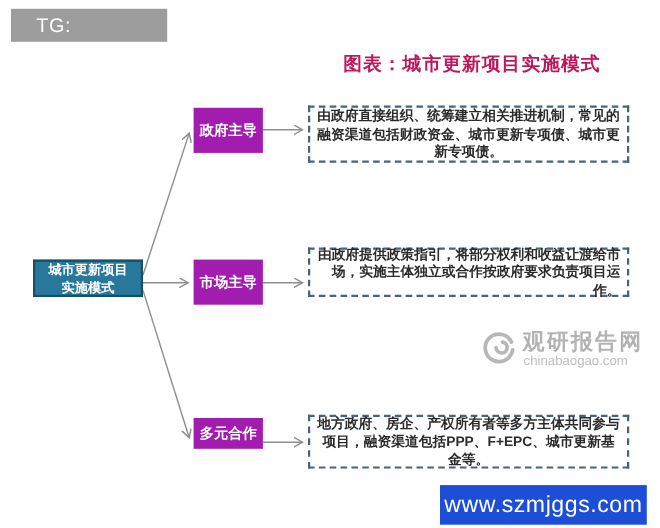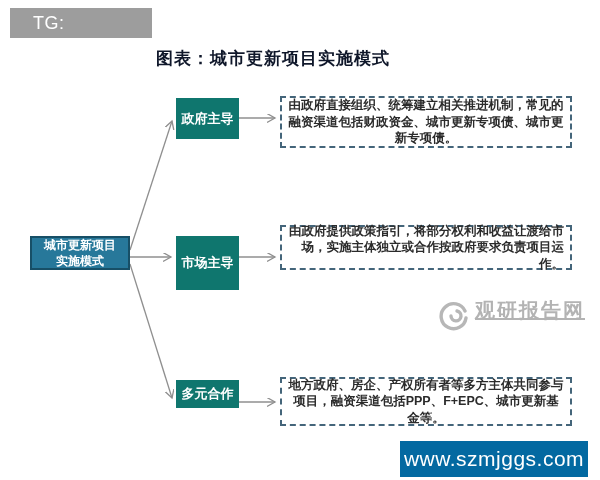--- a/index.html
+++ b/index.html
@@ -13,69 +13,69 @@
   
   .tg-badge{
     left:10px;top:8px;width:142px;height:30px;
     background:#9d9d9d;color:#ffffff;
     font-size:18px;line-height:30px;padding-left:23px;
     box-sizing:border-box;letter-spacing:0.5px;
   }
 
   
   .title{
-    left:0;top:47px;width:546px;text-align:center;
-    color:#0f172a;font-size:17px;font-weight:bold;letter-spacing:1px;
+    left:0;top:47px;width:546px;text-align:right;
+    color:#be185d;font-size:17px;font-weight:bold;letter-spacing:1px;
   }
 
   
   .root-node{
     left:30px;top:236px;width:100px;height:34px;
     background:#27789a;border:2px solid #174f66;box-sizing:border-box;
     color:#ffffff;font-size:12px;font-weight:bold;
     display:flex;align-items:center;justify-content:center;text-align:center;
     white-space:pre-line;line-height:1.35;
   }
 
   
   .branch-node{
     left:176px;width:63px;
-    background:#0f766e;color:#ffffff;
+    background:#a21caf;color:#ffffff;
     font-size:13px;font-weight:bold;
     display:flex;align-items:center;justify-content:center;text-align:center;
   }
   .branch-1{top:98px;height:41px;}
-  .branch-2{top:236px;height:54px;}
+  .branch-2{top:236px;height:41px;}
   .branch-3{top:380px;height:28px;}
 
   
   .desc-box{
     left:280px;width:292px;
     border:2px dashed #44657a;box-sizing:border-box;
     color:#2b2b2b;font-size:12.5px;font-weight:600;
     display:flex;align-items:center;justify-content:center;text-align:center;
     line-height:1.32;padding:3px 6px;
   }
   .desc-1{top:96px;height:52px;}
   .desc-2{top:225px;height:45px;text-align:right;}
   .desc-3{top:377px;height:49px;text-align:center;}
 
   
   .connectors{left:0;top:0;width:600px;height:480px;pointer-events:none;}
 
   
   .wm-center{left:438px;top:297px;width:150px;height:44px;}
   .wm-logo{position:absolute;left:0;top:2px;}
-  .wm-name{position:absolute;left:37px;top:0;color:#b3b3b3;font-size:20px;font-weight:bold;letter-spacing:2px;text-decoration:underline;}
+  .wm-name{position:absolute;left:37px;top:0;color:#b3b3b3;font-size:20px;font-weight:bold;letter-spacing:2px;}
   .wm-domain{position:absolute;left:38px;top:24px;color:#bdbdbd;font-size:12px;}
 
   
   .site-badge{
     left:400px;top:441px;width:188px;height:36px;
-    background:#0369a1;color:#ffffff;
+    background:#1d4ed8;color:#ffffff;
     font-size:21px;display:flex;align-items:center;justify-content:center;
     letter-spacing:0.5px;
   }
 </style>
 </head>
 <body>
 
 <div>
 
   <svg class="abs connectors" width="600" height="480" viewBox="0 0 600 480">
@@ -111,17 +111,18 @@
   <div class="abs desc-box desc-3">地方政府、房企、产权所有者等多方主体共同参与项目，融资渠道包括PPP、F+EPC、城市更新基金等。</div>
 
   <div class="abs wm-center">
     <svg class="wm-logo" width="32" height="32" viewBox="0 0 32 32">
       <g fill="none" stroke="#b7b7b7" stroke-width="3.4" stroke-linecap="round">
         <path d="M27 12 A 12.5 12.5 0 1 0 28 19"></path>
         <path d="M13 17 A 5 5 0 1 0 19 12"></path>
       </g>
     </svg>
     <div class="wm-name">观研报告网</div>
+    <div class="wm-domain">chinabaogao.com</div>
   </div>
 
   <div class="abs site-badge">www.szmjggs.com</div>
 
 </div>
 
 </body></html>

